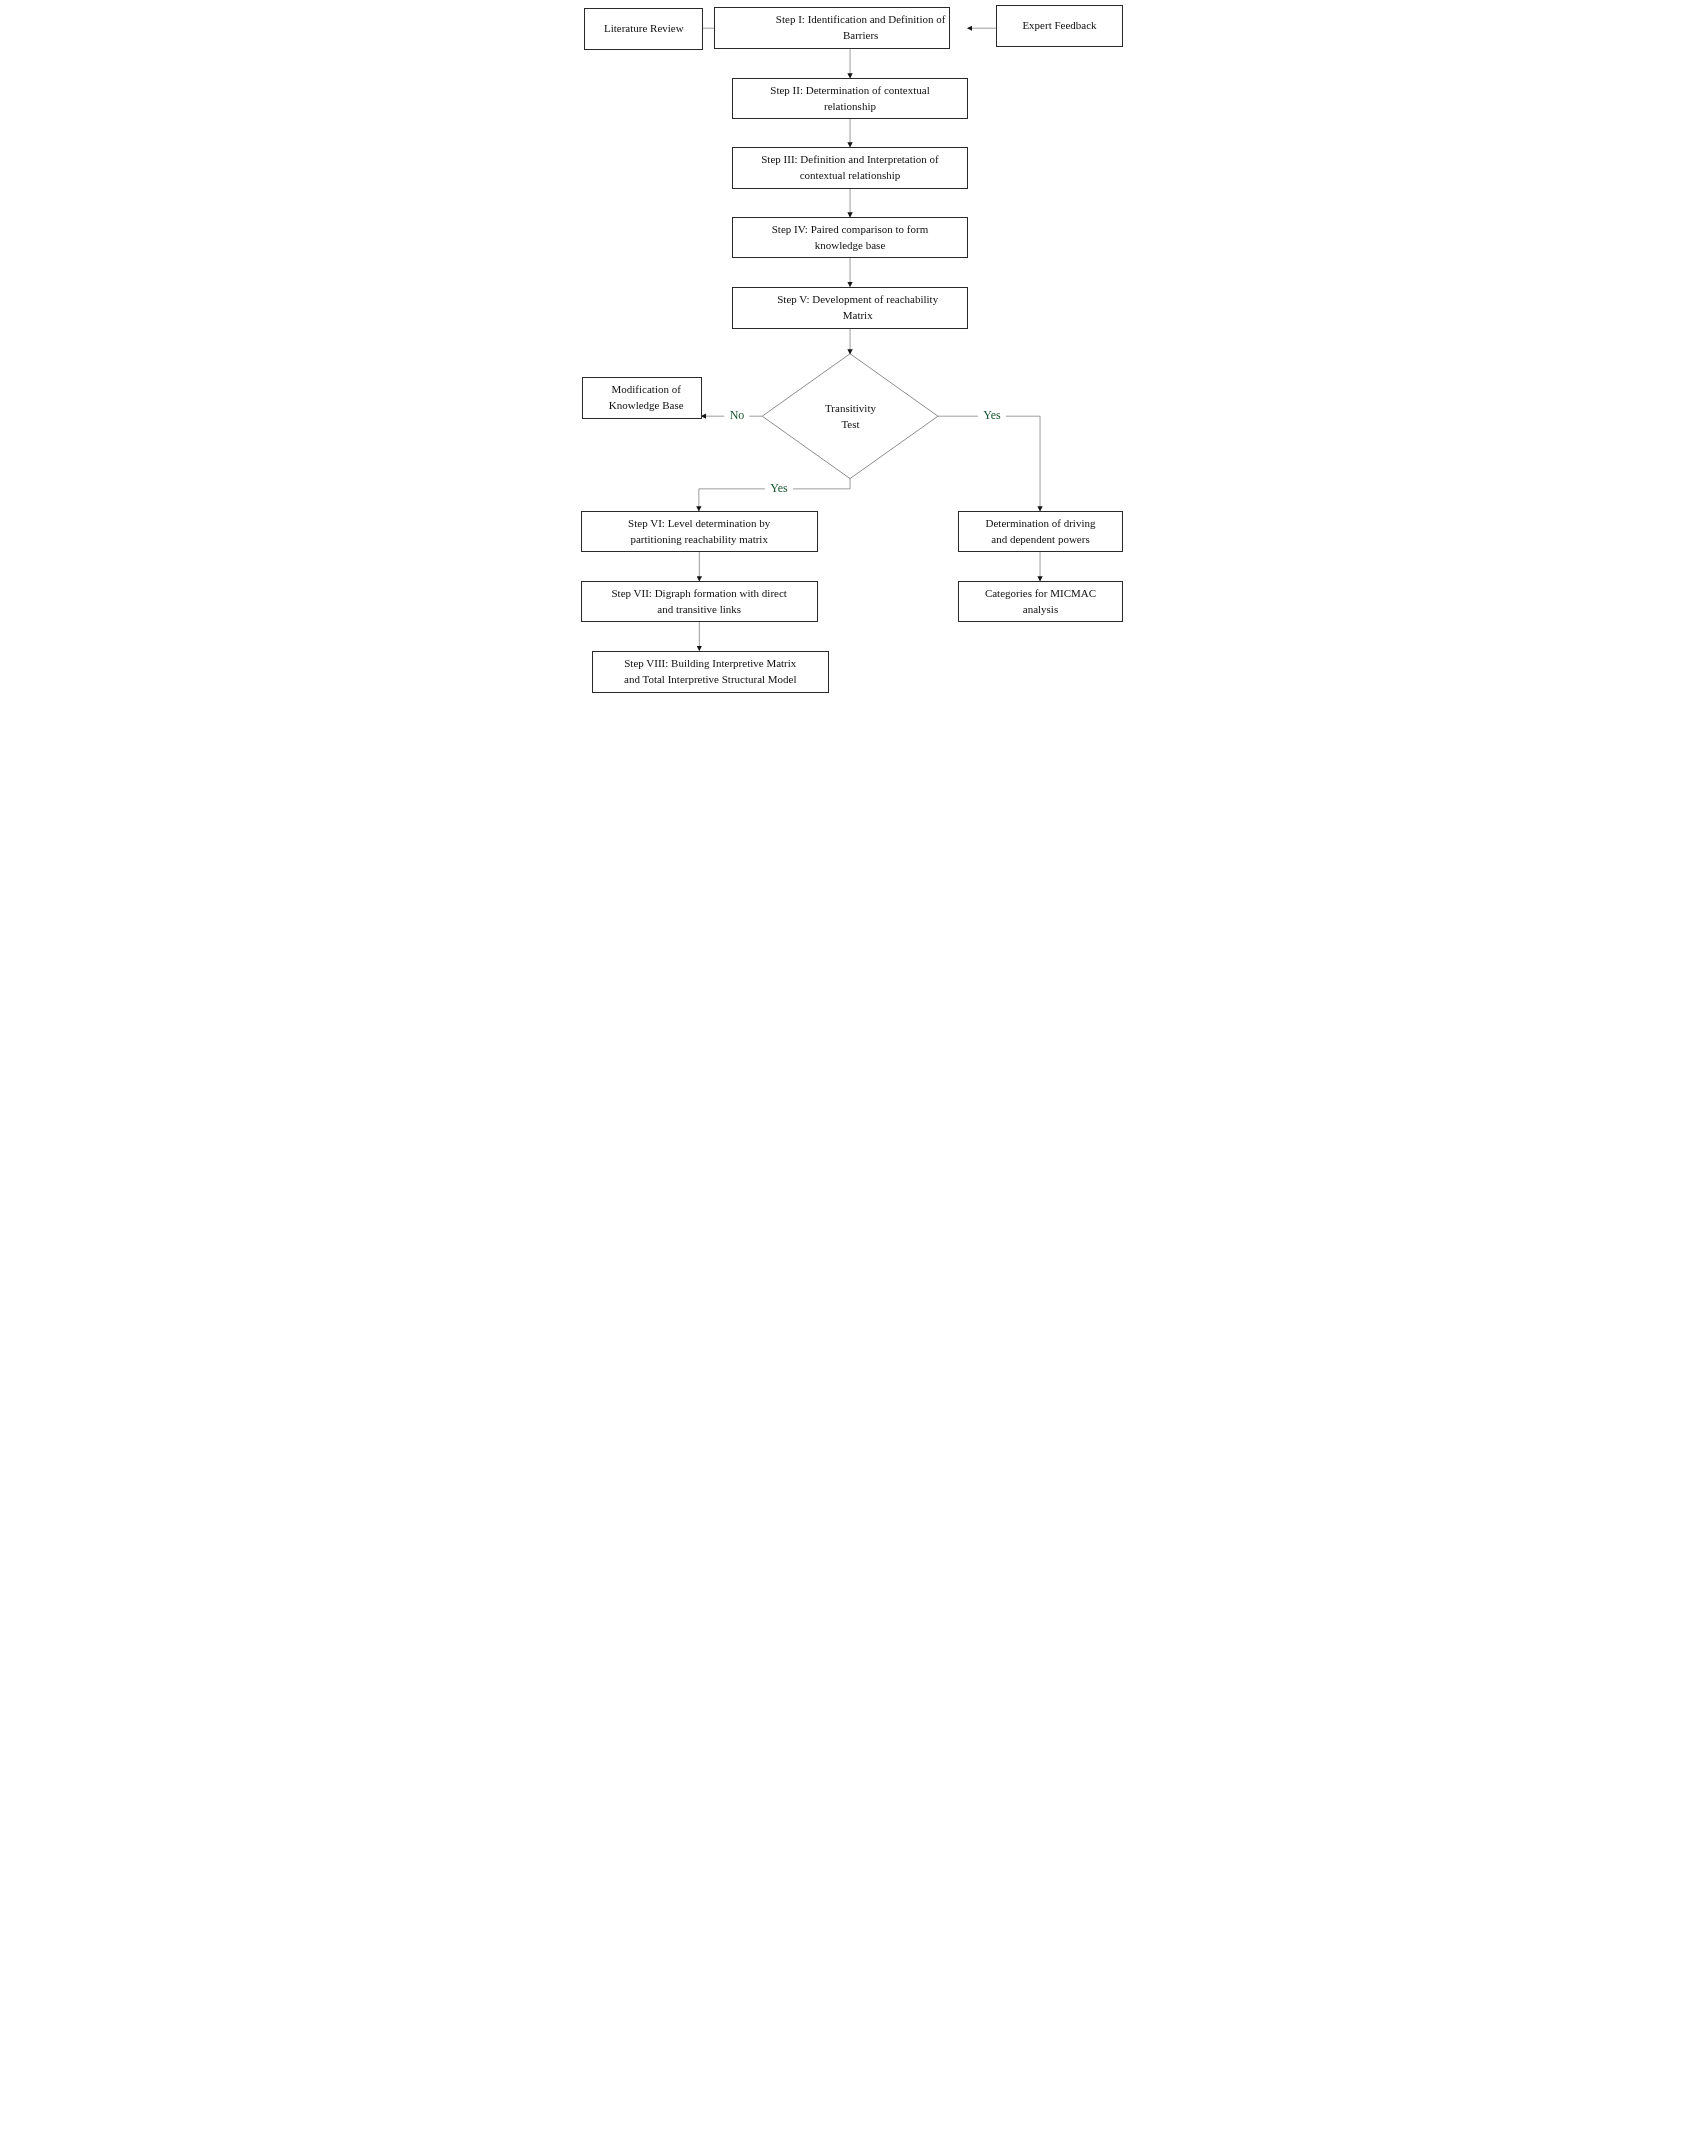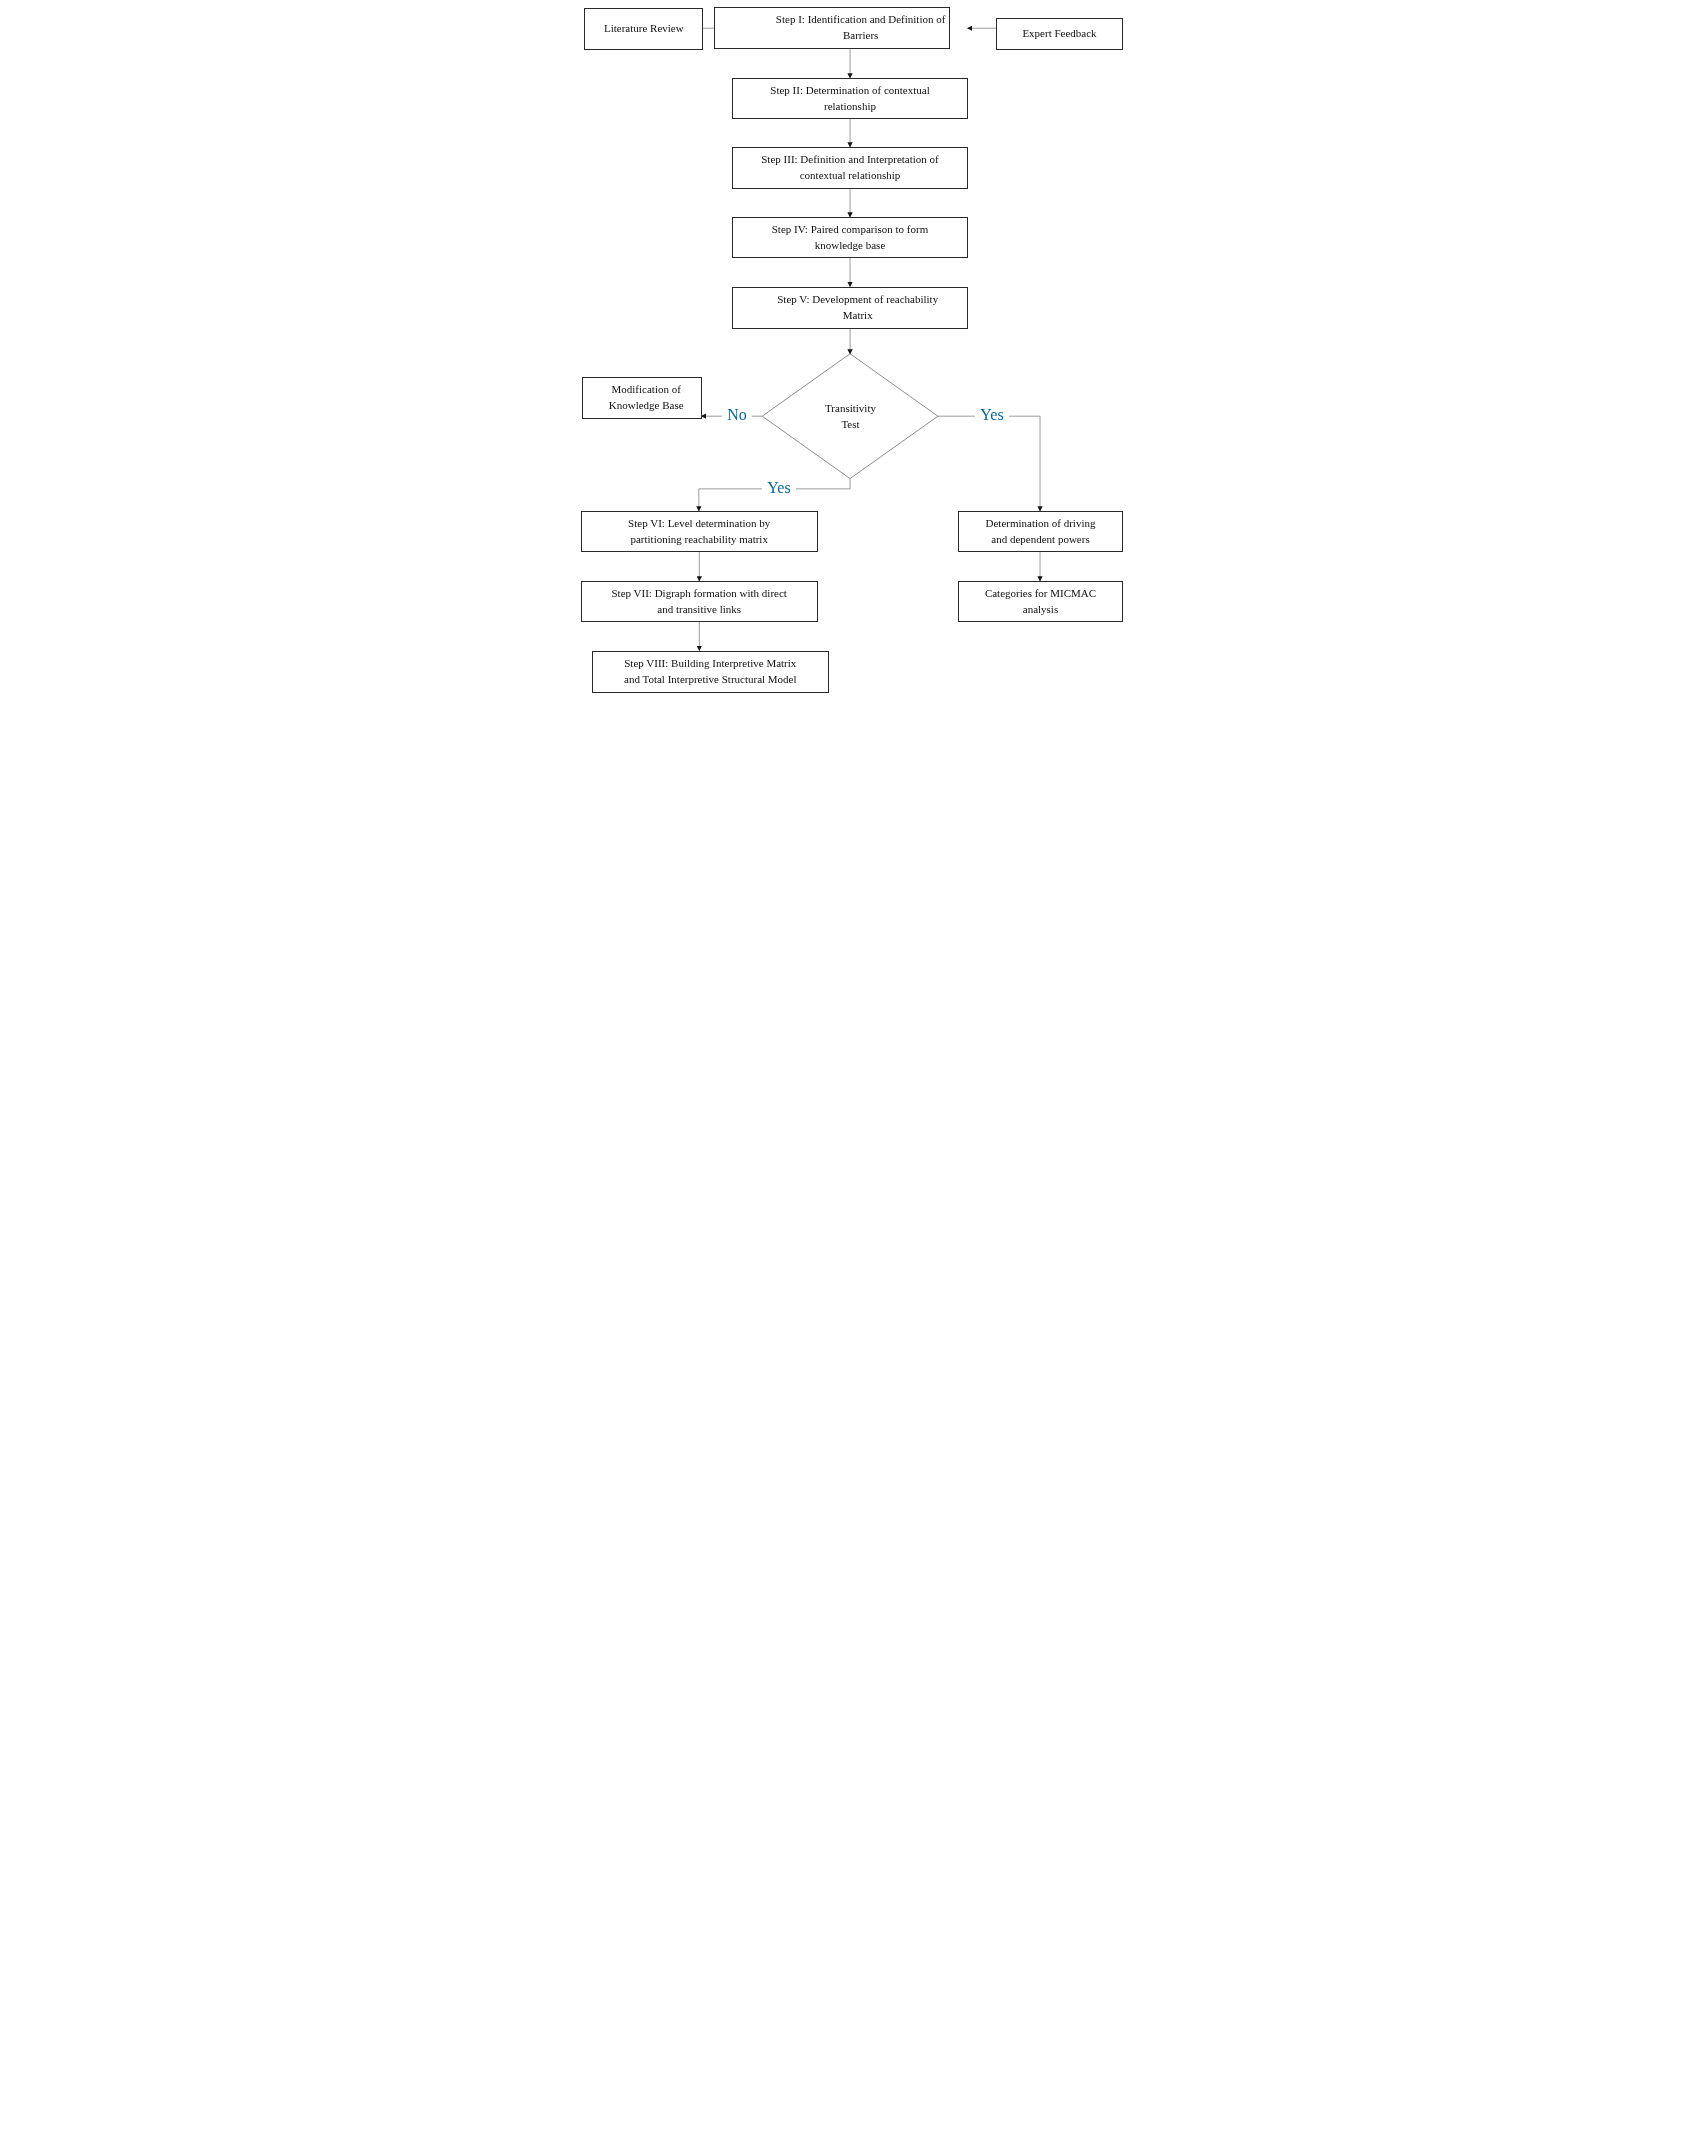--- a/index.html
+++ b/index.html
@@ -40,22 +40,22 @@
   }
   .node.diamond-label {
     background: transparent;
     border: none;
   }
   .edge-label {
     position: absolute;
     transform: translate(-50%, -50%);
     background: #ffffff;
     padding: 0 5.4px;
-    font-size: 16px;
-    color: #0369a1;
+    font-size: 12px;
+    color: #14532d;
     line-height: 1.2;
   }
 </style>
 </head>
 <body>
 
 <div class="canvas">
   <svg id="connector-layer" viewBox="0 0 1240 1567" xmlns="http://www.w3.org/2000/svg">
       <defs>
         <marker id="arrowhead" viewBox="0 0 10 10" refX="8.5" refY="5" markerWidth="8" markerHeight="8" orient="auto-start-reverse">
@@ -74,21 +74,21 @@
       <polyline points="619,1073 619,1096 280,1096 280,1145" fill="none" stroke="#6b6b6b" stroke-width="1.5" marker-end="url(#arrowhead)"></polyline>
       <polyline points="281,1237 281,1302" fill="none" stroke="#6b6b6b" stroke-width="1.5" marker-end="url(#arrowhead)"></polyline>
       <polyline points="1045,1237 1045,1302" fill="none" stroke="#6b6b6b" stroke-width="1.5" marker-end="url(#arrowhead)"></polyline>
       <polyline points="281,1394 281,1458" fill="none" stroke="#6b6b6b" stroke-width="1.5" marker-end="url(#arrowhead)"></polyline>
       <polygon points="619,793 816,933 619,1073 422,933" fill="#ffffff" stroke="#3a3a3a" stroke-width="1.3"></polygon>
     </svg>
   <div id="nodes-layer">
       <div class="node box" style="left: 10.3px; top: 7.6px; width: 119px; height: 42px;"><span>Literature Review</span></div>
       <div class="node box" style="left: 140px; top: 7.1px; width: 236px; height: 42px; justify-content: flex-end;"><span>Step I: Identification and Definition of
 Barriers</span></div>
-      <div class="node box" style="left: 422px; top: 18px; width: 127px; height: 32px;"><span>Expert Feedback</span></div>
+      <div class="node box" style="left: 422px; top: 5px; width: 127px; height: 42px;"><span>Expert Feedback</span></div>
       <div class="node box" style="left: 158px; top: 78px; width: 236px; height: 41px;"><span>Step II: Determination of contextual
 relationship</span></div>
       <div class="node box" style="left: 158px; top: 147px; width: 236px; height: 42px;"><span>Step III: Definition and Interpretation of
 contextual relationship</span></div>
       <div class="node box" style="left: 158px; top: 217px; width: 236px; height: 41px;"><span>Step IV: Paired comparison to form
 knowledge base</span></div>
       <div class="node box" style="left: 158px; top: 287px; width: 236px; height: 42px; padding-left: 19px;"><span>Step V: Development of reachability
 Matrix</span></div>
       <div class="node diamond-label" style="left: 225px; top: 389px; width: 103px; height: 55px;"><span>Transitivity
 Test</span></div>

